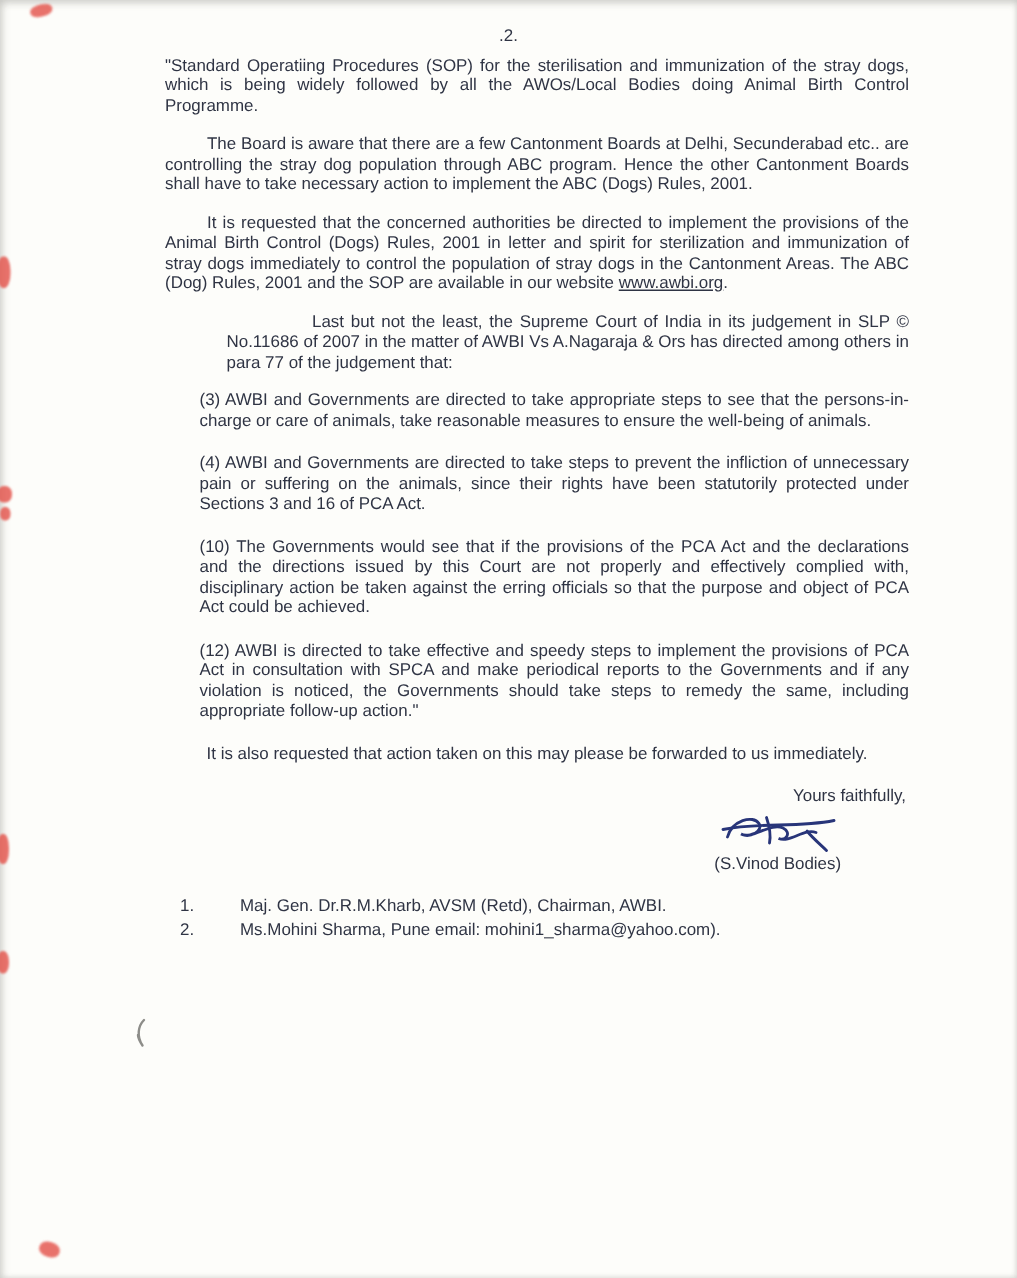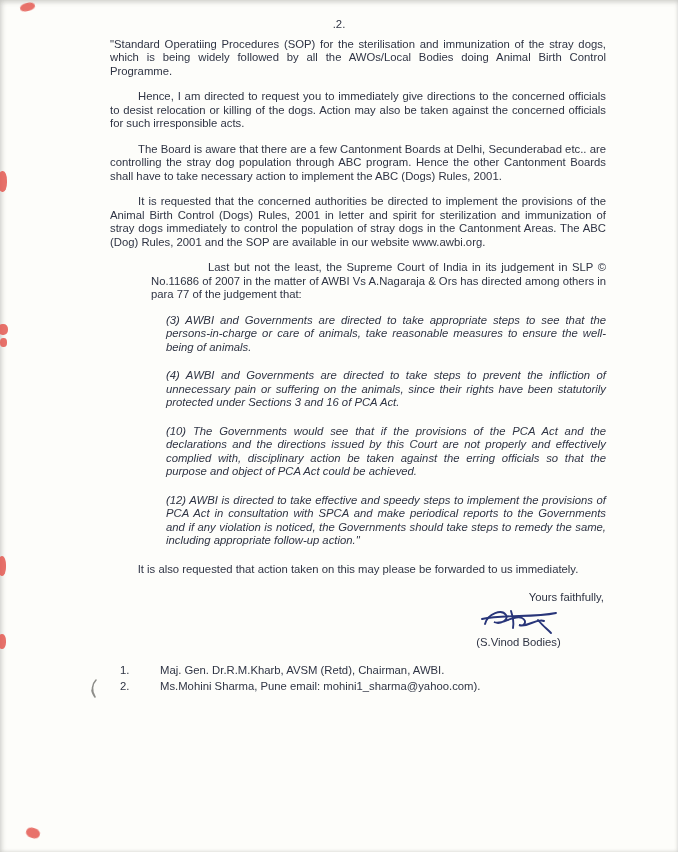--- a/index.html
+++ b/index.html
@@ -22,22 +22,22 @@
   }
   .content {
     padding: 6px 72px 0 110px;
     font-size: 11.3px;
     line-height: 13.5px;
     text-align: justify;
   }
   p.para { margin: 0 0 12px 0; }
   p.para.indent1 { text-indent: 28px; }
   p.para.indent2 { text-indent: 57px; margin-left: 41px; }
-  .website { color: inherit; }
-  .quotes { margin-left: 56px; font-style: italic; }
+  .website { color: inherit; text-decoration: underline; }
+  .quotes { margin-left: 23px; }
   .quotes p.quote { margin: 0 0 15px 0; text-align: justify; }
   .final-line { margin: 2px 0 0 0; text-align: center; }
   .closing {
     width: 175px;
     margin: 14px 0 0 auto;
     text-align: center;
     font-size: 11.3px;
     line-height: 14px;
   }
   .closing .salutation { text-align: right; padding-right: 2px; }
@@ -78,21 +78,20 @@
   <svg class="pencil-mark" width="14" height="22" viewBox="0 0 14 22">
     <path d="M8,2 C4,6 3,13 7,19 M7,19 C5,16 4,14 4,12" fill="none" stroke="#8d8d89" stroke-width="1.6" stroke-linecap="round"></path>
   </svg>
 
   <div class="page-number">.2.</div>
 
   <div class="content">
 
     <p class="para">"Standard Operatiing Procedures (SOP) for the sterilisation and immunization of the stray dogs, which is being widely followed by all the AWOs/Local Bodies doing Animal Birth Control Programme.</p>
 
-    <p class="para indent1">Hence, I am directed to request you to immediately give directions to the concerned officials to desist relocation or killing of the dogs. Action may also be taken against the concerned officials for such irresponsible acts.</p>
 
     <p class="para indent1">The Board is aware that there are a few Cantonment Boards at Delhi, Secunderabad etc.. are controlling the stray dog population through ABC program. Hence the other Cantonment Boards shall have to take necessary action to implement the ABC (Dogs) Rules, 2001.</p>
 
     <p class="para indent1"><span>It is requested that the concerned authorities be directed to implement the provisions of the Animal Birth Control (Dogs) Rules, 2001 in letter and spirit for sterilization and immunization of stray dogs immediately to control the population of stray dogs in the Cantonment Areas. The ABC (Dog) Rules, 2001 and the SOP are available in our website </span><span class="website">www.awbi.org</span><span>.</span></p>
 
     <p class="para indent2">Last but not the least, the Supreme Court of India in its judgement in SLP © No.11686 of 2007 in the matter of AWBI Vs A.Nagaraja &amp; Ors has directed among others in para 77 of the judgement that:</p>
 
     <div class="quotes">
       <p class="quote">(3) AWBI and Governments are directed to take appropriate steps to see that the persons-in-charge or care of animals, take reasonable measures to ensure the well-being of animals.</p>
       <p class="quote">(4) AWBI and Governments are directed to take steps to prevent the infliction of unnecessary pain or suffering on the animals, since their rights have been statutorily protected under Sections 3 and 16 of PCA Act.</p>

